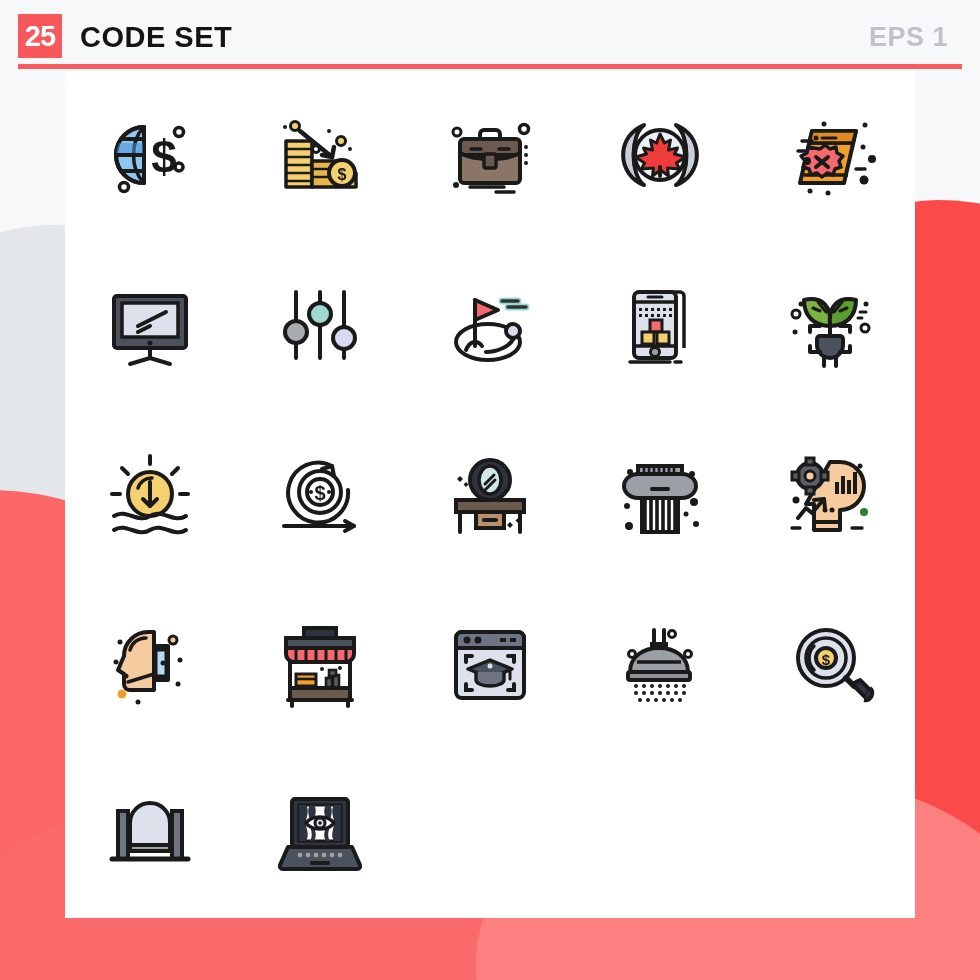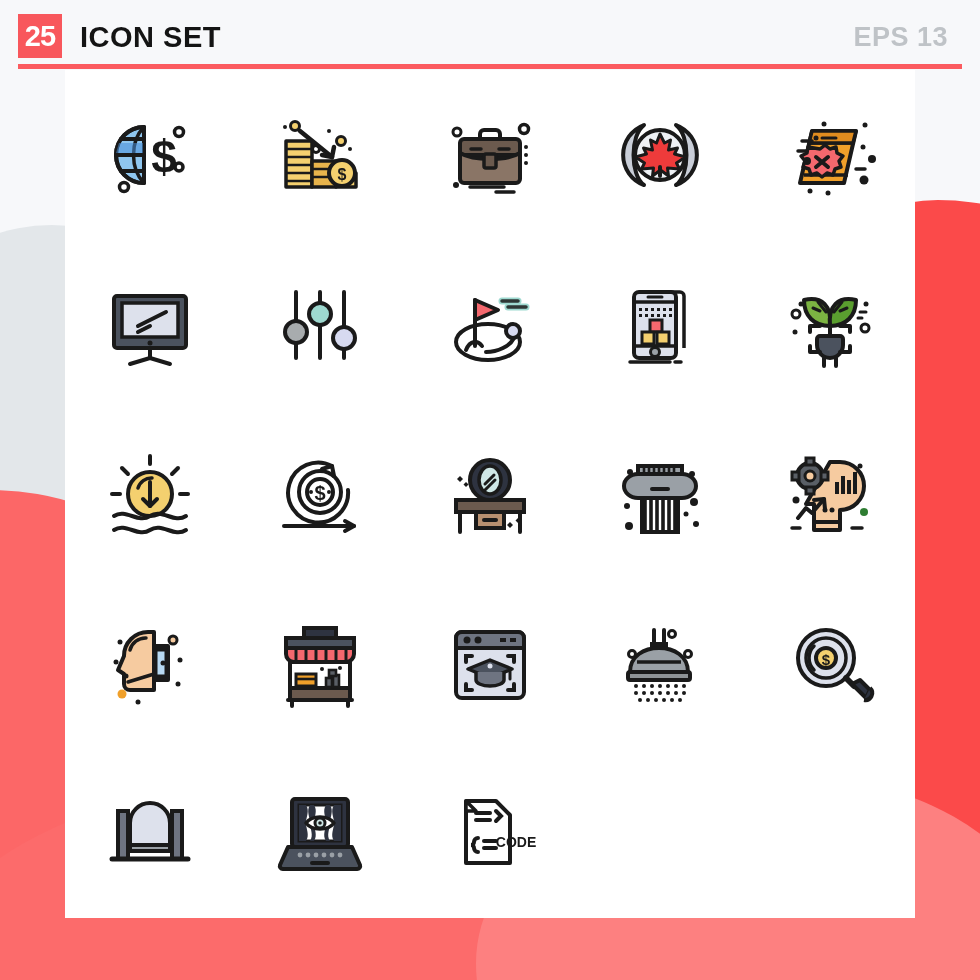--- a/index.html
+++ b/index.html
@@ -97,22 +97,22 @@
     <div class="blob blob-coral-bottom"></div>
     <div class="blob blob-pale-bottom"></div>
     <div class="blob blob-red-bottom"></div>
     <div class="blob blob-coral-bottom2"></div>
   </div>
 
   <div class="card"></div>
 
   <div class="header">
     <div class="count-badge">25</div>
-    <div class="title">ICON SET</div>
-    <div class="eps">EPS 13</div>
+    <div class="title">CODE SET</div>
+    <div class="eps">EPS 1</div>
     <div class="rule"></div>
   </div>
 
   <div class="grid">
 
     <div class="cell">
       <svg width="100" height="100" viewBox="0 0 100 100">
         <g fill="none" stroke="#1a1a1a" stroke-width="4" stroke-linecap="round" stroke-linejoin="round">
           <path d="M44 22 A28 28 0 0 0 44 78 Z" fill="#8fc6ef" stroke="#1a1a1a"></path>
           <path d="M44 22 A28 28 0 0 0 44 78" fill="none"></path>
@@ -553,32 +553,15 @@
             <circle cx="38" cy="72" r="2.4"></circle>
             <circle cx="46" cy="72" r="2.4"></circle>
           <circle cx="54" cy="72" r="2.4"></circle>
             <circle cx="62" cy="72" r="2.4"></circle>
             <circle cx="70" cy="72" r="2.4"></circle>
         </g>
         <rect x="40" y="78" width="20" height="4" rx="2" fill="#1a1a1a"></rect>
       </svg>
     </div>
 
-    <div class="cell">
-      <svg width="100" height="100" viewBox="0 0 100 100">
-        <path d="M26 18 h30 l14 14 v48 H26 Z" fill="none" stroke="#1a1a1a" stroke-width="4" stroke-linejoin="round"></path>
-        <path d="M26 18 l10 10 H26 Z" fill="#ffffff" stroke="#1a1a1a" stroke-width="3.5" stroke-linejoin="round"></path>
-        <g stroke="#1a1a1a" stroke-width="4" stroke-linecap="round" fill="none">
-          <path d="M36 30 h14"></path>
-            <path d="M36 37 h14"></path>
-          <path d="M56 28 l5 5 -5 5"></path>
-        </g>
-        <g stroke="#1a1a1a" stroke-width="4" stroke-linecap="round" fill="none">
-          <path d="M44 58 h12"></path>
-            <path d="M44 65 h12"></path>
-          <path d="M38 55 a4 4 0 0 0 -4 4 a3 3 0 0 1 -3 3 a3 3 0 0 1 3 3 a4 4 0 0 0 4 4"></path>
-        </g>
-        <text x="76" y="64" font-family="Liberation Sans, sans-serif" font-size="14" font-weight="bold" fill="#1a1a1a" text-anchor="middle">CODE</text>
-      </svg>
-    </div>
 
   </div>
 </div>
 
 </body></html>

